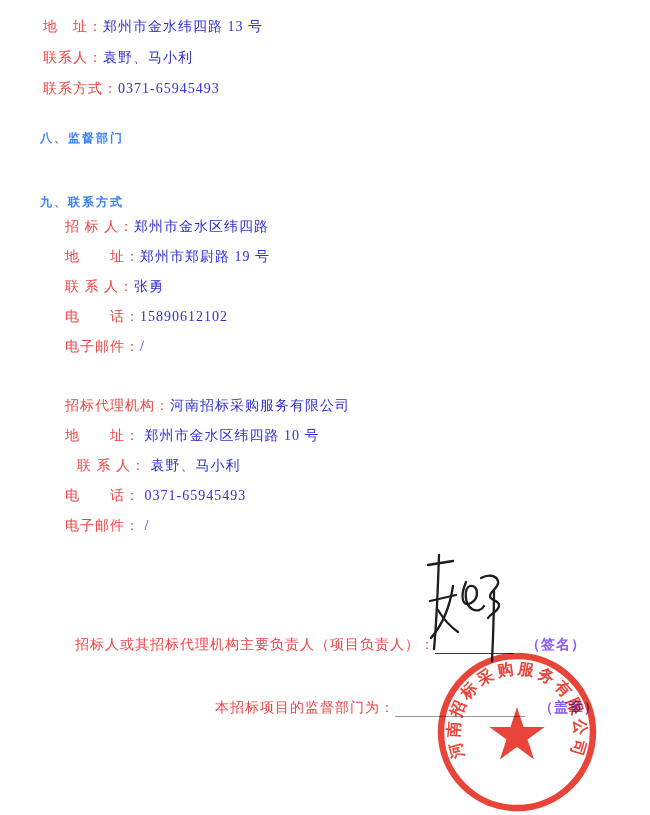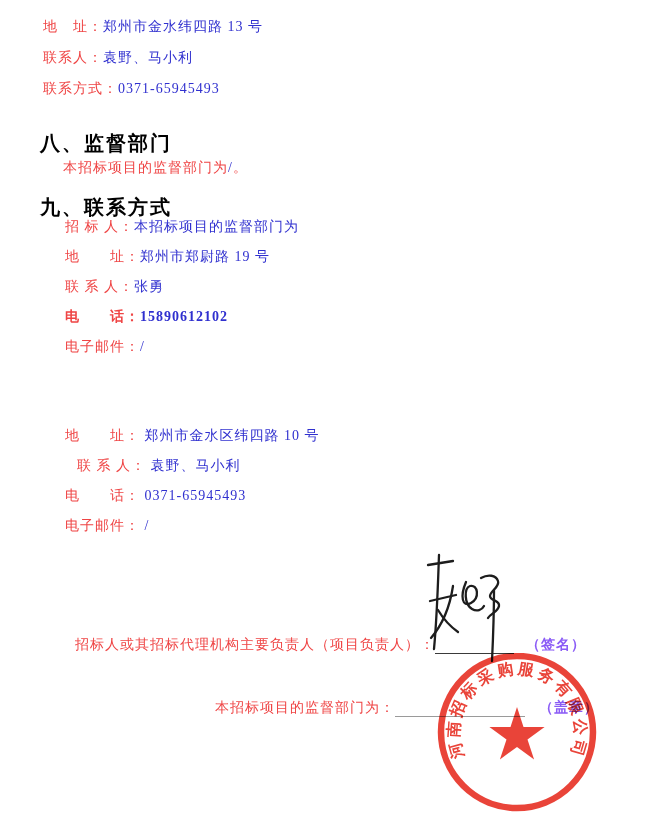--- a/index.html
+++ b/index.html
@@ -6,21 +6,21 @@
   .page{
     position:relative;width:650px;height:815px;background:#ffffff;overflow:hidden;
     font-family:"Liberation Serif","DejaVu Serif",serif;
     color:#2b2b2b;font-size:14px;letter-spacing:1px;
   }
   .row{position:absolute;white-space:nowrap;line-height:18px;}
   .lbl{color:#ef4444;}
   .val{color:#3030cf;margin-top:20px;}
   .heading{
     position:absolute;font-family:"Liberation Sans","DejaVu Sans",sans-serif;
-    font-weight:bold;font-size:20px;color:#000000;letter-spacing:2px;white-space:nowrap;
+    font-weight:bold;font-size:12px;color:#3b82f6;letter-spacing:2px;white-space:nowrap;
   }
   .fill-line{display:inline-block;border-bottom:1px solid #3a3a3a;height:15px;vertical-align:bottom;}
   .fill-line.gray{border-bottom-color:#9a9a9a;}
   .suffix{color:#8b5cf6;font-weight:bold;}
   .sig-svg{position:absolute;left:424px;top:548px;}
   .stamp-svg{position:absolute;left:437px;top:653px;mix-blend-mode:multiply;opacity:0.93;}
   .stamp-text{
     font-family:"Liberation Sans","DejaVu Sans",sans-serif;
     font-size:16px;font-weight:bold;letter-spacing:3.4px;
   }
@@ -34,42 +34,42 @@
     <span class="lbl">地　址：</span><span class="val">郑州市金水纬四路 13 号</span>
   </div>
   <div class="row" style="left:43px;top:49px;">
     <span class="lbl">联系人：</span><span class="val">袁野、马小利</span>
   </div>
   <div class="row" style="left:43px;top:80px;">
     <span class="lbl">联系方式：</span><span class="val">0371-65945493</span>
   </div>
 
   <div class="heading" style="left:40px;top:130px;">八、监督部门</div>
-  <div class="row" style="left:63px;top:159px;">
-    <span class="lbl">本招标项目的监督部门为</span><span class="val">/</span><span class="lbl">。</span>
-  </div>
 
   <div class="heading" style="left:40px;top:186px;margin-top:8px;">九、联系方式</div>
 
   <div class="row" style="left:65px;top:218px;">
-    <span class="lbl">招 标 人：</span><span class="val">本招标项目的监督部门为</span>
+    <span class="lbl">招 标 人：</span><span class="val">郑州市金水区纬四路</span>
   </div>
   <div class="row" style="left:65px;top:248px;">
     <span class="lbl">地　　址：</span><span class="val">郑州市郑尉路 19 号</span>
   </div>
   <div class="row" style="left:65px;top:278px;">
     <span class="lbl">联 系 人：</span><span class="val">张勇</span>
   </div>
-  <div class="row" style="left:65px;top:308px;font-weight:bold;">
+  <div class="row" style="left:65px;top:308px;">
     <span class="lbl">电　　话：</span><span class="val">15890612102</span>
   </div>
   <div class="row" style="left:65px;top:338px;">
     <span class="lbl">电子邮件：</span><span class="val">/</span>
   </div>
 
+  <div class="row" style="left:65px;top:397px;">
+    <span class="lbl">招标代理机构：</span><span class="val">河南招标采购服务有限公司</span>
+  </div>
   <div class="row" style="left:65px;top:427px;">
     <span class="lbl">地　　址：</span><span class="val"> 郑州市金水区纬四路 10 号</span>
   </div>
   <div class="row" style="left:77px;top:457px;">
     <span class="lbl">联 系 人：</span><span class="val"> 袁野、马小利</span>
   </div>
   <div class="row" style="left:65px;top:487px;">
     <span class="lbl">电　　话：</span><span class="val"> 0371-65945493</span>
   </div>
   <div class="row" style="left:65px;top:517px;">

